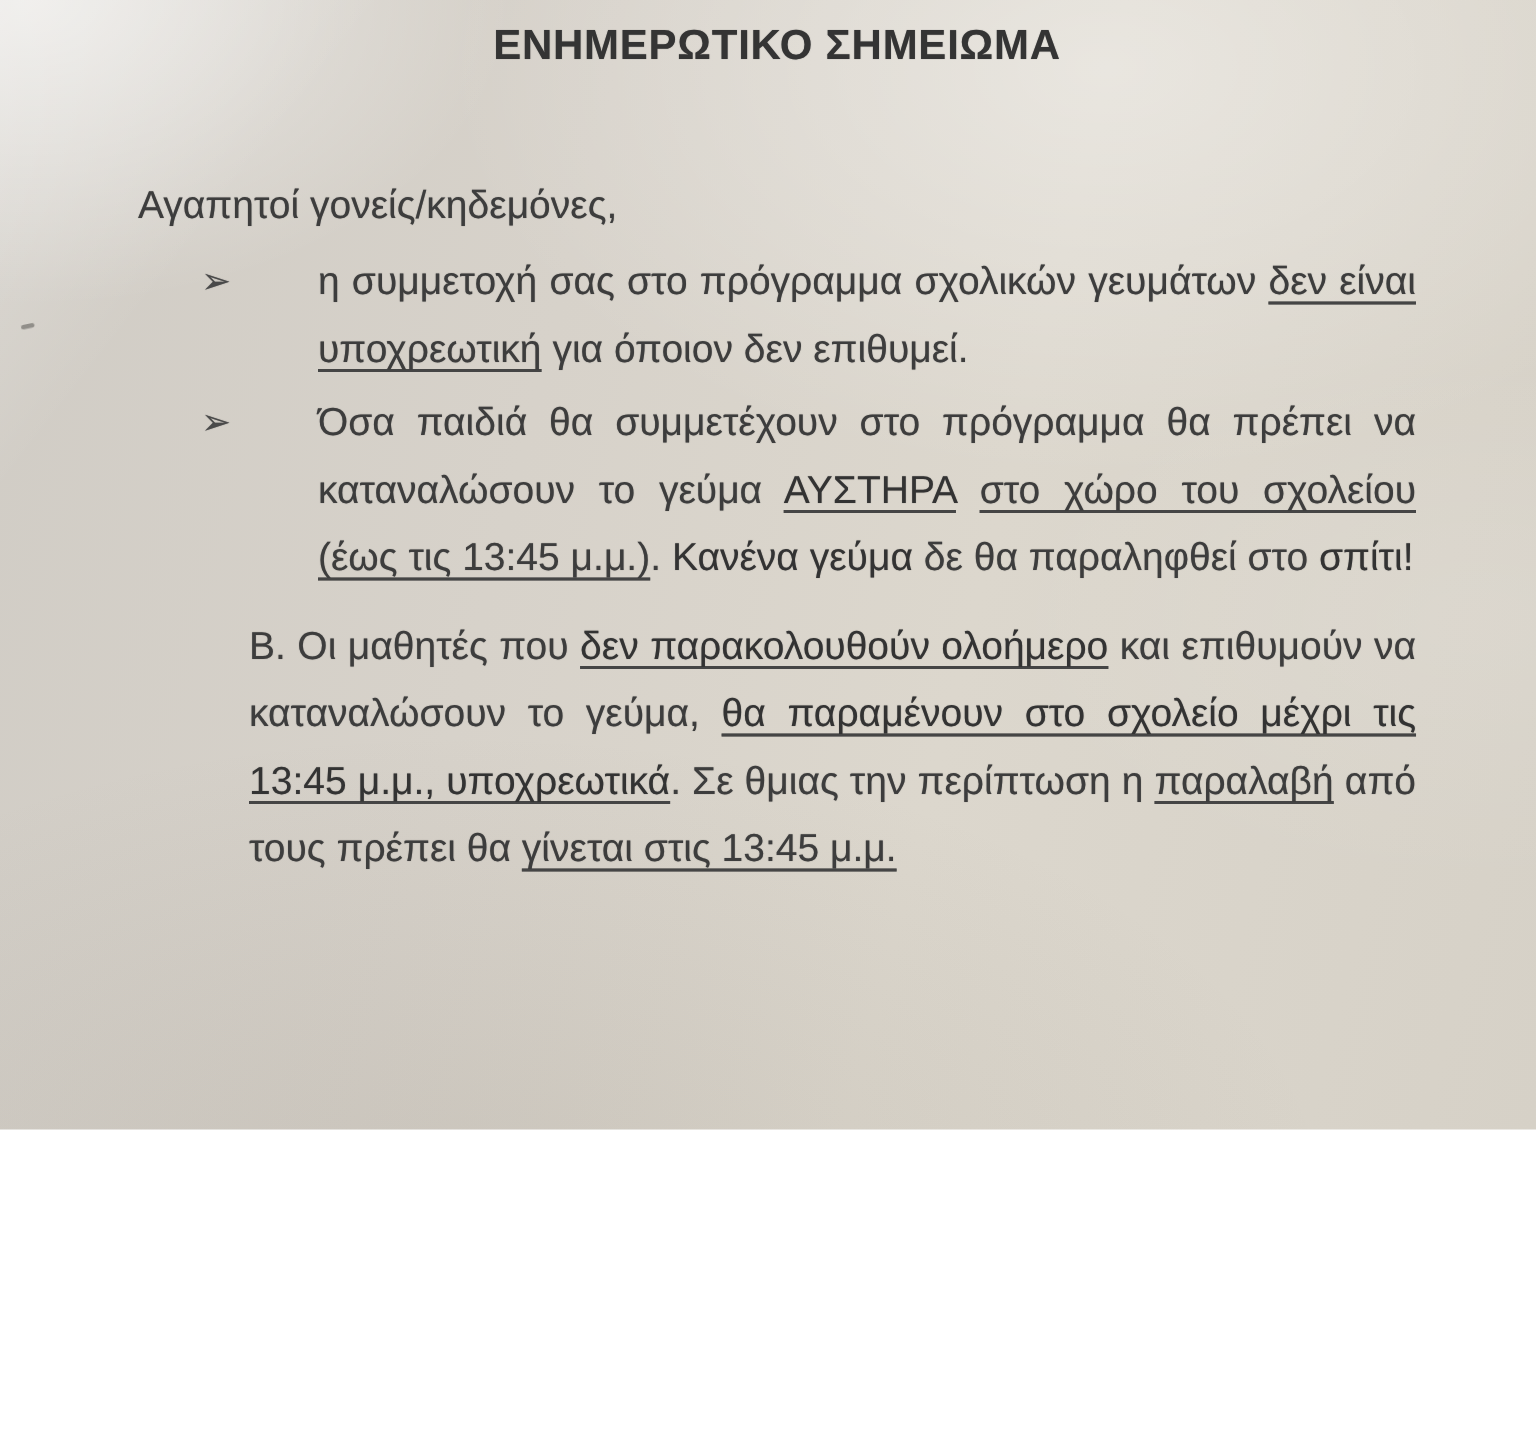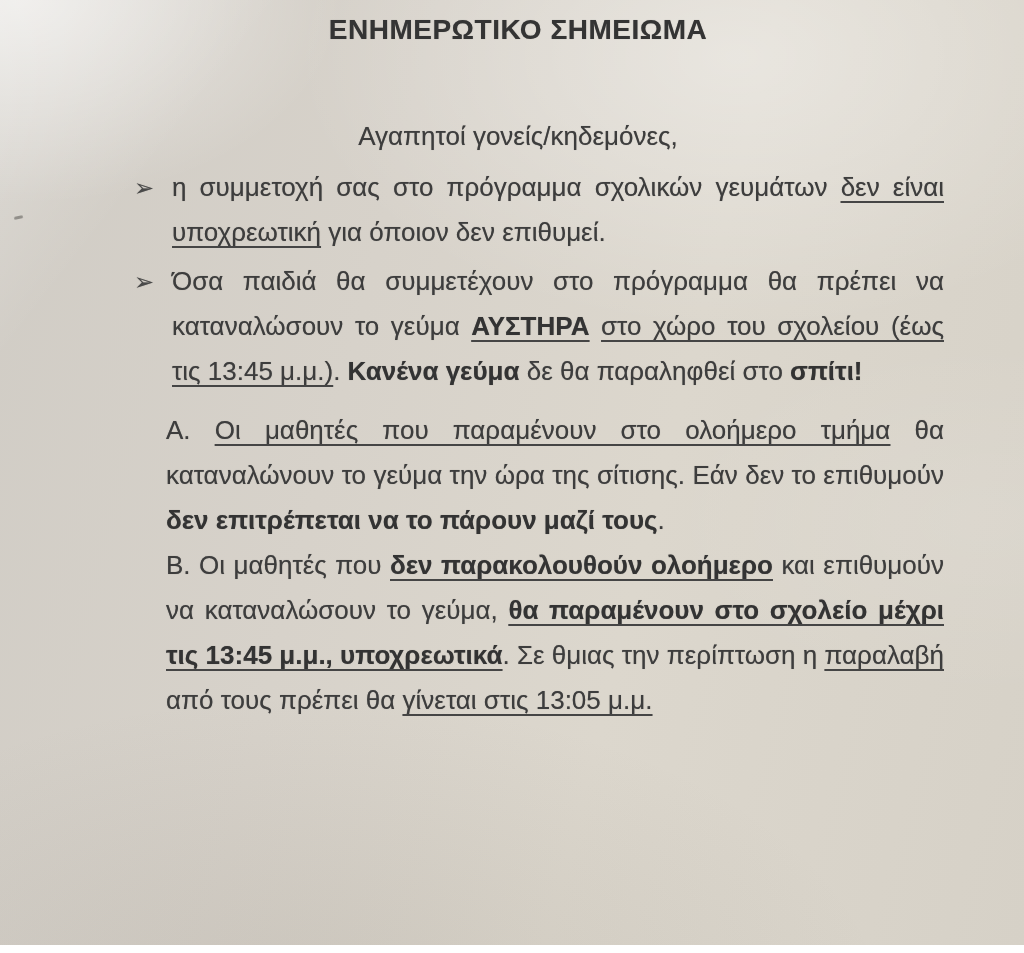--- a/index.html
+++ b/index.html
@@ -10,21 +10,21 @@
     width: 1024px;
     height: 953px;
     overflow: hidden;
     font-family: "Liberation Sans", "DejaVu Sans", sans-serif;
   }
 
   
   .paper {
     position: relative;
     width: 1024px;
-    height: 945px;
+    height: 753px;
     background:
       radial-gradient(ellipse 520px 330px at 2% 0%, rgba(255,255,255,0.55), rgba(255,255,255,0) 62%),
       radial-gradient(ellipse 680px 420px at 72% 6%, rgba(255,255,255,0.38), rgba(255,255,255,0) 65%),
       radial-gradient(ellipse 540px 300px at 96% 55%, rgba(255,255,255,0.10), rgba(255,255,255,0) 60%),
       radial-gradient(ellipse 900px 500px at 30% 108%, rgba(110,102,90,0.14), rgba(0,0,0,0) 65%),
       linear-gradient(104deg, #d0ccc5 0%, #d7d2ca 35%, #dcd7cd 62%, #d6d1c7 100%);
   }
 
   
   .sheen {
@@ -63,21 +63,20 @@
     text-align: center;
     font-size: 28px;
     line-height: 36px;
     font-weight: 700;
     color: #343434;
     letter-spacing: 0.5px;
   }
 
   .greeting {
     margin: 66px 0 0 0;
-    text-align: center;
   }
 
   .para {
     text-align: justify;
   }
 
   .intro {
     margin: 14px 0 0 0;
   }
 
@@ -94,30 +93,31 @@
   }
 
   .marker {
     flex: 0 0 38px;
     font-size: 24px;
     color: #4a4a4a;
   }
 
   .btext {
     flex: 1 1 auto;
+    margin-left: 40px;
   }
 
   .sub {
     margin: 14px 0 0 74px;
   }
   .sub .para {
     margin: 0;
   }
 
-  .b { font-weight: 700; color: #333333; }
+  .b { font-weight: 400; color: #333333; }
   .u {
     text-decoration: underline;
     text-decoration-thickness: 2px;
     text-underline-offset: 5px;
     text-decoration-color: #454545;
   }
 </style>
 </head>
 <body>
 
@@ -136,17 +136,16 @@
         <span class="marker">➢</span>
         <span class="btext para"><span>η συμμετοχή σας στο πρόγραμμα σχολικών γευμάτων </span><span class="u">δεν είναι υποχρεωτική</span><span> για όποιον δεν επιθυμεί.</span></span>
       </div>
       <div class="bullet">
         <span class="marker">➢</span>
         <span class="btext para"><span>Όσα παιδιά θα συμμετέχουν στο πρόγραμμα θα πρέπει να καταναλώσουν το γεύμα </span><span class="b u">ΑΥΣΤΗΡΑ</span><span> </span><span class="u">στο χώρο του σχολείου (έως τις 13:45 μ.μ.)</span><span>. </span><span class="b">Κανένα γεύμα</span><span> δε θα παραληφθεί στο </span><span class="b">σπίτι!</span></span>
       </div>
     </div>
 
     <div class="sub">
-      <p class="para"><span>Α. </span><span class="u">Οι μαθητές που παραμένουν στο ολοήμερο τμήμα</span><span> θα καταναλώνουν το γεύμα την ώρα της σίτισης. Εάν δεν το επιθυμούν </span><span class="b">δεν επιτρέπεται να το πάρουν μαζί τους</span><span>.</span></p>
-      <p class="para"><span>Β. Οι μαθητές που </span><span class="b u">δεν παρακολουθούν ολοήμερο</span><span> και επιθυμούν να καταναλώσουν το γεύμα, </span><span class="b u">θα παραμένουν στο σχολείο μέχρι τις 13:45 μ.μ., υποχρεωτικά</span><span>. Σε θμιας την περίπτωση η </span><span class="u">παραλαβή</span><span> από τους πρέπει θα </span><span class="u">γίνεται στις 13:05 μ.μ.</span></p>
+      <p class="para"><span>Β. Οι μαθητές που </span><span class="b u">δεν παρακολουθούν ολοήμερο</span><span> και επιθυμούν να καταναλώσουν το γεύμα, </span><span class="b u">θα παραμένουν στο σχολείο μέχρι τις 13:45 μ.μ., υποχρεωτικά</span><span>. Σε θμιας την περίπτωση η </span><span class="u">παραλαβή</span><span> από τους πρέπει θα </span><span class="u">γίνεται στις 13:45 μ.μ.</span></p>
     </div>
   </div>
 </div>
 
 </body></html>

